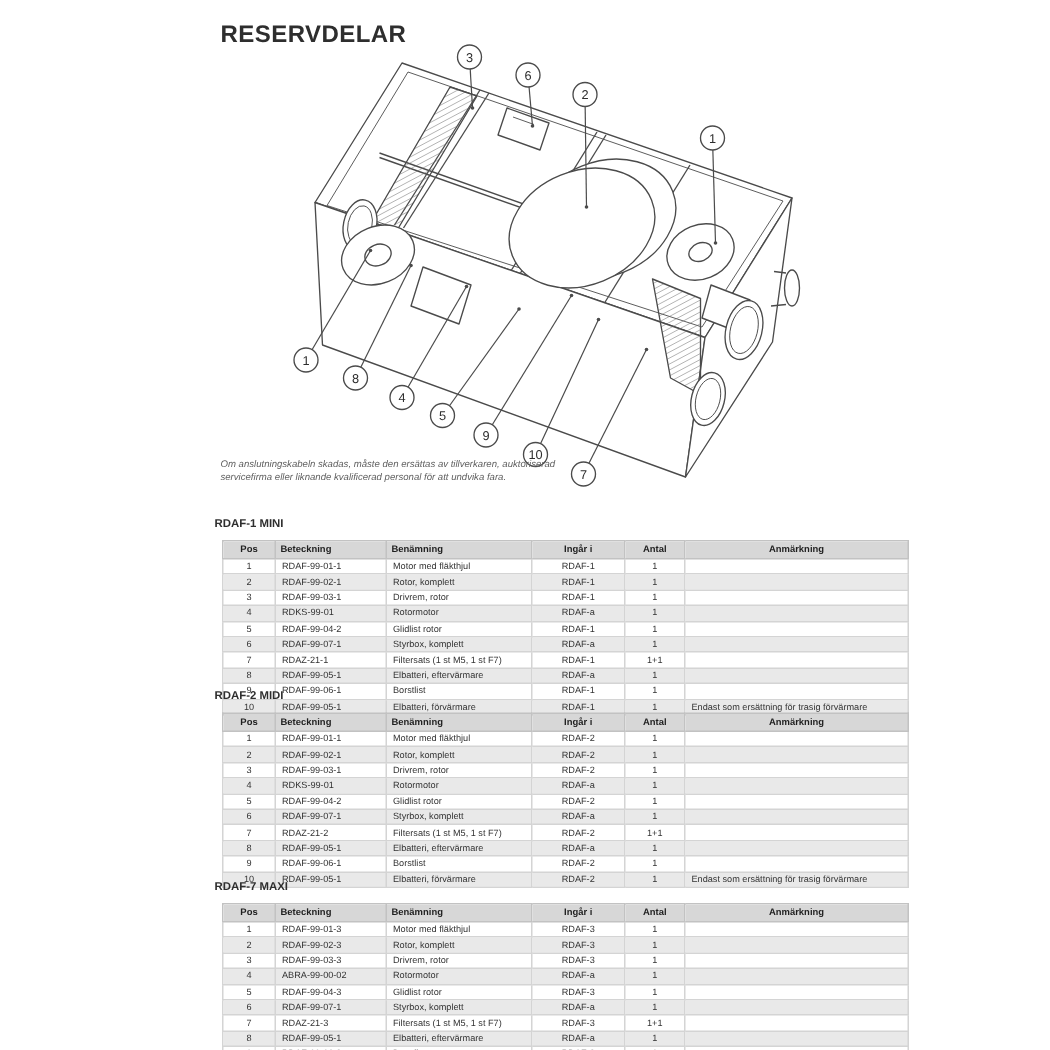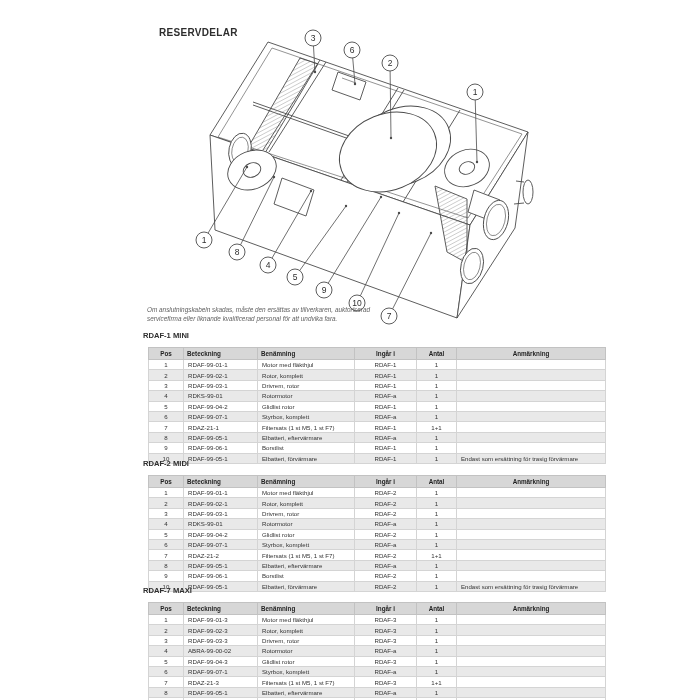--- a/index.html
+++ b/index.html
@@ -1,22 +1,22 @@
 <!DOCTYPE html>
 <html><head>
 <meta charset="utf-8">
 <style>
   html,body{margin:0;padding:0;}
   body{
     width:700px;height:700px;background:#ffffff;position:relative;overflow:hidden;
     font-family:"Liberation Sans", sans-serif;color:#2b2b2b;
   }
   .page-title{
-    position:absolute;left:143px;top:11px;margin:16px;
-    font-size:10px;font-weight:bold;letter-spacing:0.3px;color:#2e2e2e;
+    position:absolute;left:143px;top:11px;margin:4px;
+    font-size:16px;font-weight:bold;letter-spacing:0.3px;color:#2e2e2e;
   }
   #diagram{position:absolute;left:140px;top:20px;}
   .note{
     position:absolute;left:147px;top:305px;width:250px;margin:0;
     font-size:6.4px;line-height:9px;font-style:italic;color:#5f5f5f;
   }
   #sections{position:absolute;left:148px;top:0;width:415px;}
   .section{position:absolute;left:0;width:415px;}
   .section h2{
     margin:0 0 7px -5px;font-size:7.6px;line-height:9px;font-weight:bold;color:#2e2e2e;
@@ -36,21 +36,21 @@
   table.ptable tr.even td{background:#e9e9e9;}
   table.ptable tr.odd td{background:#ffffff;}
   .c-pos{width:28px;text-align:center;}
   .c-bet{width:67px;text-align:left;}
   .c-ben{width:90px;text-align:left;}
   .c-ing{width:55px;text-align:center;}
   .c-ant{width:33px;text-align:center;}
   .c-anm{width:142px;text-align:left;}
   th.c-bet,th.c-ben{padding-left:9px;}
   th.c-anm{text-align:center;}
-  #sec0{top:331px;}
+  #sec0{top:344px;}
   #sec1{top:459px;}
   #sec2{top:586px;}
 </style>
 </head>
 <body>
 
 <h1 class="page-title">RESERVDELAR</h1>
 
 <svg id="diagram" width="400" height="315" viewBox="140 20 400 315" xmlns="http://www.w3.org/2000/svg">
   <defs>

